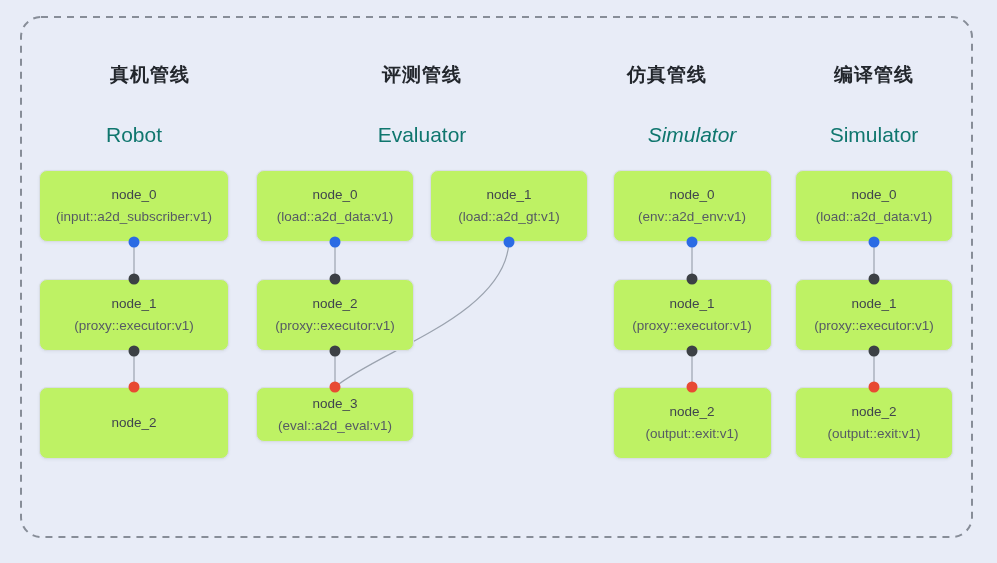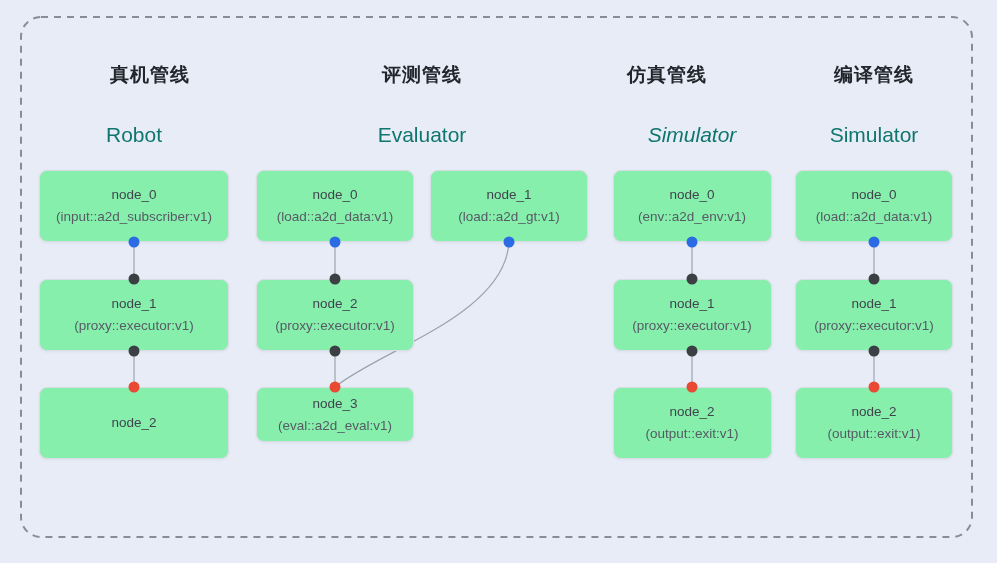--- a/index.html
+++ b/index.html
@@ -35,21 +35,21 @@
     width: 240px;
     text-align: center;
     font-size: 21px;
     font-weight: 400;
     color: #0f766e;
     line-height: 26px;
   }
   .node-box {
     position: absolute;
     box-sizing: border-box;
-    background: #86efac;
+    background: #bef264;
     border: 1px solid #d9dde4;
     border-radius: 8px;
     box-shadow: 0 1px 3px rgba(40,50,80,0.06);
     display: flex;
     flex-direction: column;
     align-items: center;
     justify-content: center;
   }
   .node-id {
     font-size: 13.5px;

